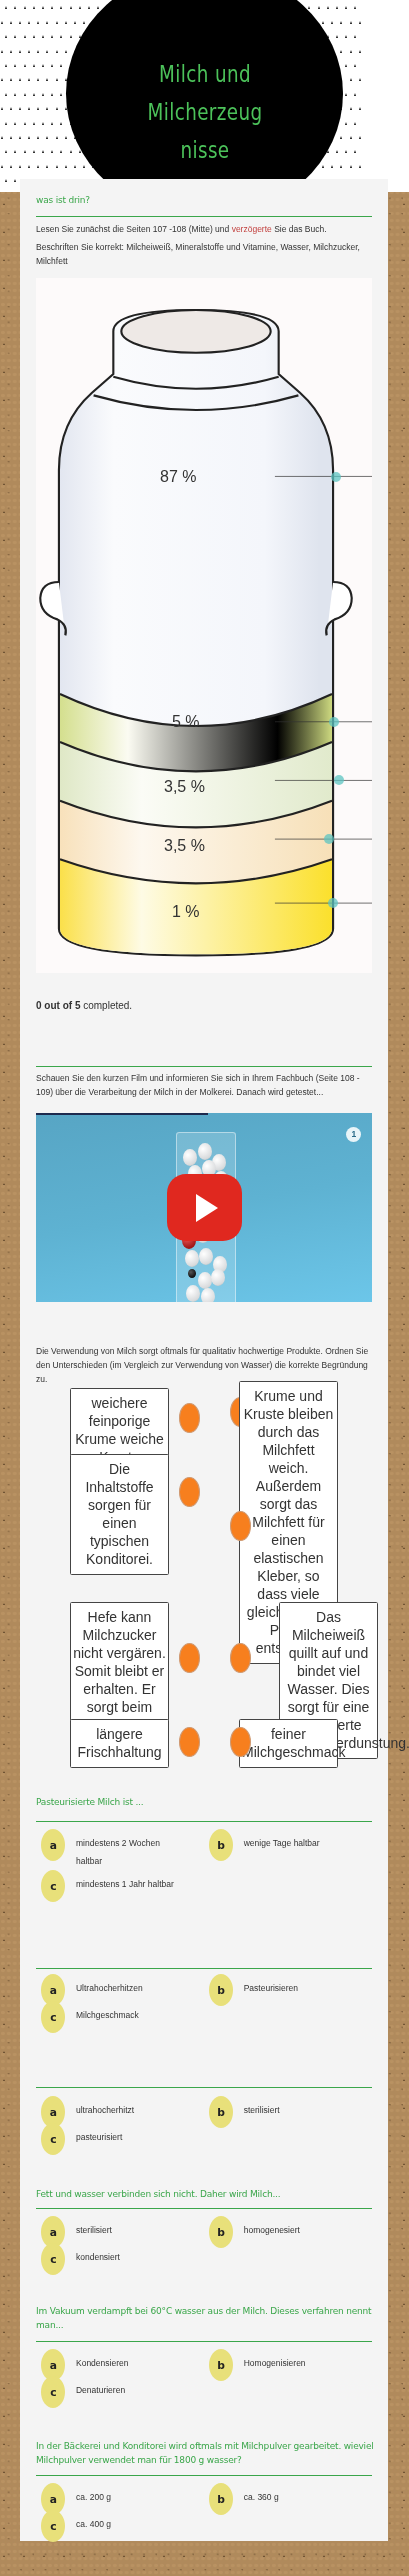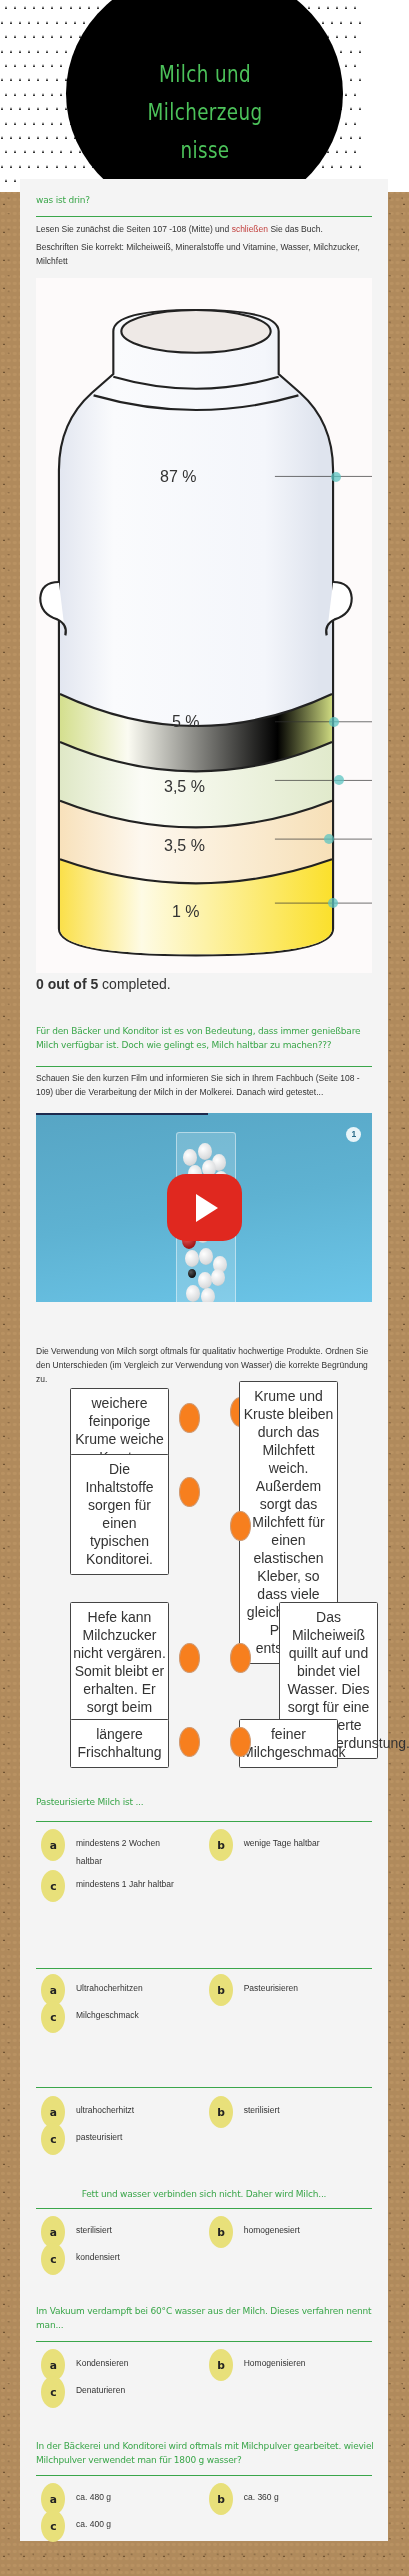--- a/index.html
+++ b/index.html
@@ -45,21 +45,21 @@
     font-weight:normal; letter-spacing:-0.2px;
   }
   .rule { position:absolute; left:16px; width:336px; height:0.5px; background:#3aa64a; }
   .body-text {
     position:absolute; left:16px; width:341px; font-size:8.5px; line-height:14px; color:#333;
   }
   .red { color:#c2413f; }
   .image-box {
     position:absolute; left:16px; width:336px; background:#fdfafa;
   }
-  .completion { position:absolute; left:16px; font-size:14px; color:#333; }
+  .completion { position:absolute; left:16px; font-size:10px; color:#333;margin-top:24px; }
   .completion b { font-weight:bold; }
   .video {
     position:absolute; left:16px; width:336px; height:219px;
     background:linear-gradient(170deg,#57a5c4 0%,#5eb2d2 50%,#6cc6e9 100%);
     overflow:hidden;
   }
   .video-progress { position:absolute; left:0; top:0; width:172px; height:1.6px; background:#1d2a4e; }
   .glass {
     position:absolute; left:140px; top:24px; width:58px; height:208px;
     border-radius:3.2px; background:rgba(255,255,255,.18); border:0.5px solid rgba(255,255,255,.45);
@@ -648,21 +648,21 @@
   <div class="title-circle">
     <div class="title-text">Milch und Milcherzeugnisse</div>
   </div>
 </div>
 
 <div class="card">
 
   <div class="section-title" style="top:14.4px;">was ist drin?</div>
   <div class="rule" style="top:37px;"></div>
   <div class="body-text" style="top:43px;">
-    <span>Lesen Sie zunächst die Seiten 107 -108 (Mitte) und </span><span class="red">schließen</span><span> Sie das Buch.</span>
+    <span>Lesen Sie zunächst die Seiten 107 -108 (Mitte) und </span><span class="red">verzögerte</span><span> Sie das Buch.</span>
   </div>
   <div class="body-text" style="top:61px;">Beschriften Sie korrekt: Milcheiweiß, Mineralstoffe und Vitamine, Wasser, Milchzucker, Milchfett</div>
 
   <div class="image-box" style="top:99px; height:695px;">
     <svg class="milk-svg" width="336" height="695" viewBox="0 0 630 1303">
       <defs>
         <linearGradient id="gBody" x1="0" x2="1">
             <stop offset="0" stop-color="#e2e6f0"></stop>
             <stop offset=".2" stop-color="#fafbfd"></stop>
             <stop offset=".75" stop-color="#f4f6fb"></stop>
@@ -724,21 +724,20 @@
     <div style="position:absolute;left:293px;top:439px;width:10px;height:10px;border-radius:50%;background:#5cc4c2;opacity:.75;"></div>
     <div style="position:absolute;left:298px;top:497px;width:10px;height:10px;border-radius:50%;background:#5cc4c2;opacity:.75;"></div>
     <div style="position:absolute;left:288px;top:556px;width:10px;height:10px;border-radius:50%;background:#5cc4c2;opacity:.75;"></div>
     <div style="position:absolute;left:292px;top:620px;width:10px;height:10px;border-radius:50%;background:#5cc4c2;opacity:.75;"></div>
   </div>
 
   <div class="completion" style="top:797px;">
     <b>0 out of 5</b><span> completed.</span>
   </div>
 
-  <div class="section-title" style="top:845px;">Für den Bäcker und Konditor ist es von Bedeutung, dass immer genießbare Milch verfügbar ist. Doch wie gelingt es, Milch haltbar zu machen???</div>
   <div class="rule" style="top:887px;"></div>
   <div class="body-text" style="top:892px;">Schauen Sie den kurzen Film und informieren Sie sich in Ihrem Fachbuch (Seite 108 - 109) über die Verarbeitung der Milch in der Molkerei. Danach wird getestet...</div>
 
   <div class="video" style="top:934px; height:189px;">
     <div class="video-progress"></div>
     <div class="glass" style="top:18.7px; height:173px;">
       <div class="ball" style="left:6.4px;top:16px;"></div>
         <div class="ball" style="left:21.3px;top:10.7px;"></div>
         <div class="ball" style="left:35px;top:21.3px;"></div>
       <div class="ball" style="left:10.7px;top:32px;"></div>
@@ -827,21 +826,21 @@
     <div class="option" style="left:173px;top:0;">
         <div class="letter">b</div>
         <div class="opt-text">sterilisiert</div>
       </div>
     <div class="option" style="left:5.3px;top:27px;">
         <div class="letter">c</div>
         <div class="opt-text">pasteurisiert</div>
       </div>
   </div>
 
-  <div class="section-title" style="top:2008px;text-align:center;">Fett und wasser verbinden sich nicht. Daher wird Milch...</div>
+  <div class="section-title" style="top:2008px;">Fett und wasser verbinden sich nicht. Daher wird Milch...</div>
   <div class="rule" style="top:2029px;"></div>
   <div class="options" style="top:2037px;">
     <div class="option" style="left:5.3px;top:0;">
         <div class="letter">a</div>
         <div class="opt-text">sterilisiert</div>
       </div>
     <div class="option" style="left:173px;top:0;">
         <div class="letter">b</div>
         <div class="opt-text">homogenesiert</div>
       </div>
@@ -866,21 +865,21 @@
         <div class="letter">c</div>
         <div class="opt-text">Denaturieren</div>
       </div>
   </div>
 
   <div class="section-title" style="top:2260px; width:341px;">In der Bäckerei und Konditorei wird oftmals mit Milchpulver gearbeitet. wieviel Milchpulver verwendet man für 1800 g wasser?</div>
   <div class="rule" style="top:2296px;"></div>
   <div class="options" style="top:2304px;">
     <div class="option" style="left:5.3px;top:0;">
         <div class="letter">a</div>
-        <div class="opt-text">ca. 480 g</div>
+        <div class="opt-text">ca. 200 g</div>
       </div>
     <div class="option" style="left:173px;top:0;">
         <div class="letter">b</div>
         <div class="opt-text">ca. 360 g</div>
       </div>
     <div class="option" style="left:5.3px;top:27px;">
         <div class="letter">c</div>
         <div class="opt-text">ca. 400 g</div>
       </div>
   </div>

